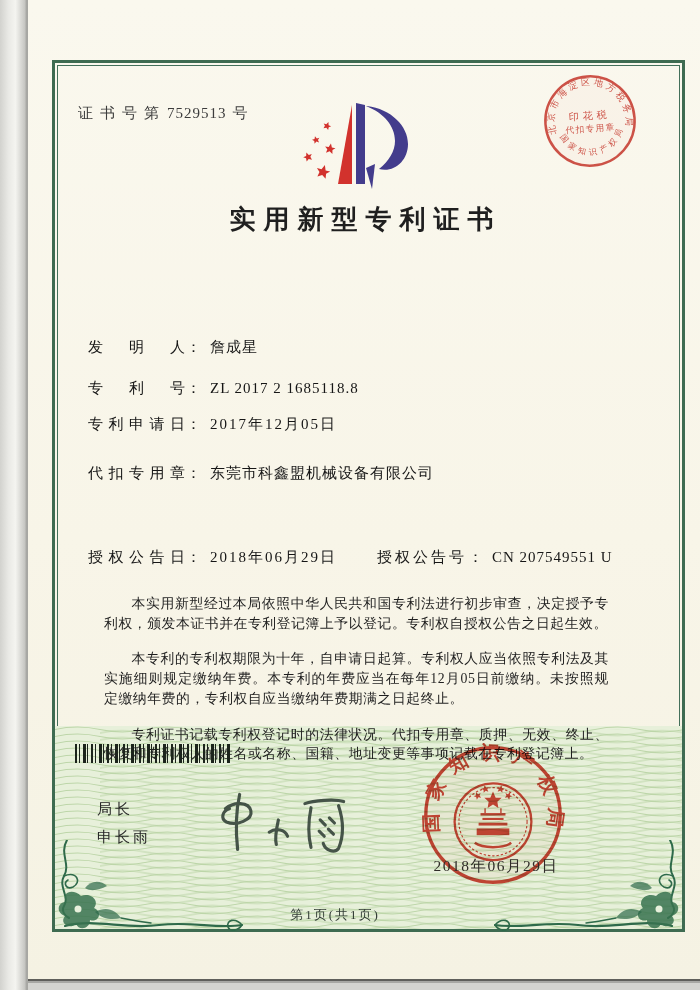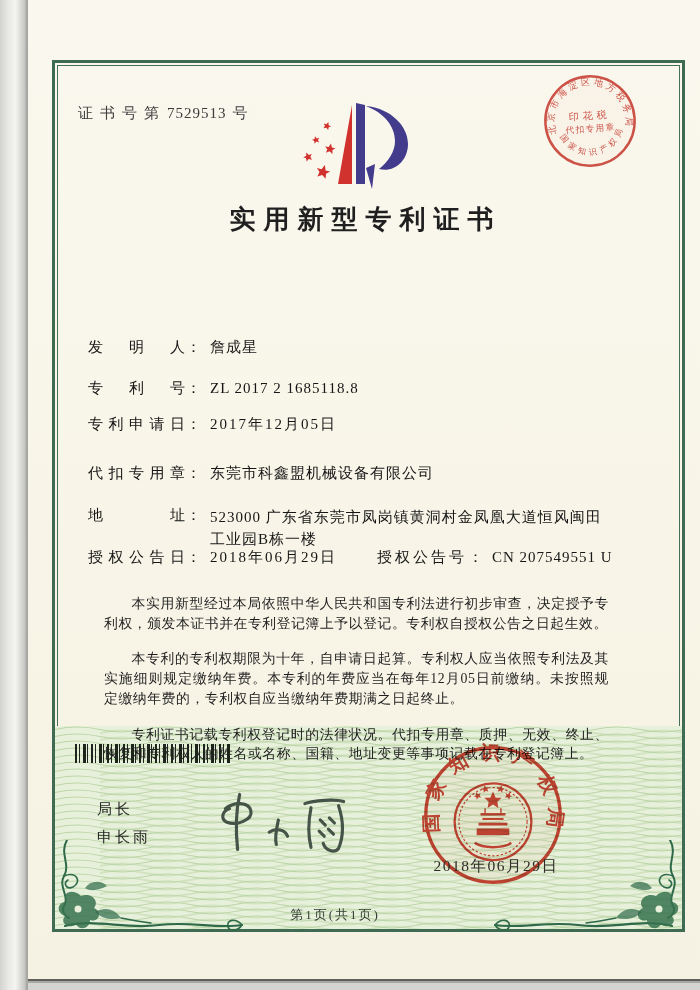--- a/index.html
+++ b/index.html
@@ -125,23 +125,20 @@
       <span class="flabel">发明人</span><span class="fcolon">：</span><span class="fval">詹成星</span>
     </div>
     <div class="frow" style="top:379px">
       <span class="flabel">专利号</span><span class="fcolon">：</span><span class="fval">ZL 2017 2 1685118.8</span>
     </div>
     <div class="frow" style="top:415px">
       <span class="flabel">专利申请日</span><span class="fcolon">：</span><span class="fval dt">2017年12月05日</span>
     </div>
     <div class="frow" style="top:464px">
       <span class="flabel">代扣专用章</span><span class="fcolon">：</span><span class="fval">东莞市科鑫盟机械设备有限公司</span>
-    </div>
-    <div class="frow" style="top:506px">
-      <span class="flabel">地址</span><span class="fcolon">：</span><span class="addrval"><span>523000 广东省东莞市凤岗镇黄洞村金凤凰大道恒风闽田</span><br><span>工业园B栋一楼</span></span>
     </div>
     <div class="frow" style="top:548px;width:590px">
       <span class="flabel">授权公告日</span><span class="fcolon">：</span><span class="fval dt">2018年06月29日</span>
       <span class="grant-right">
         <span class="glabel">授权公告号</span><span class="fcolon">：</span><span class="fval">CN 207549551 U</span>
       </span>
     </div>
 
     <div class="bodytext">
       <p>本实用新型经过本局依照中华人民共和国专利法进行初步审查，决定授予专利权，颁发本证书并在专利登记簿上予以登记。专利权自授权公告之日起生效。</p>

